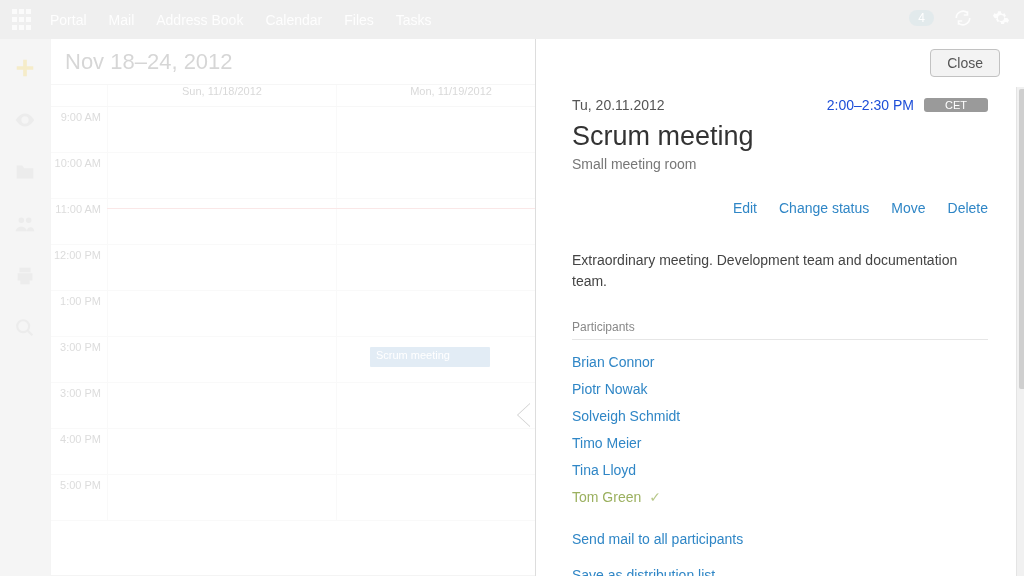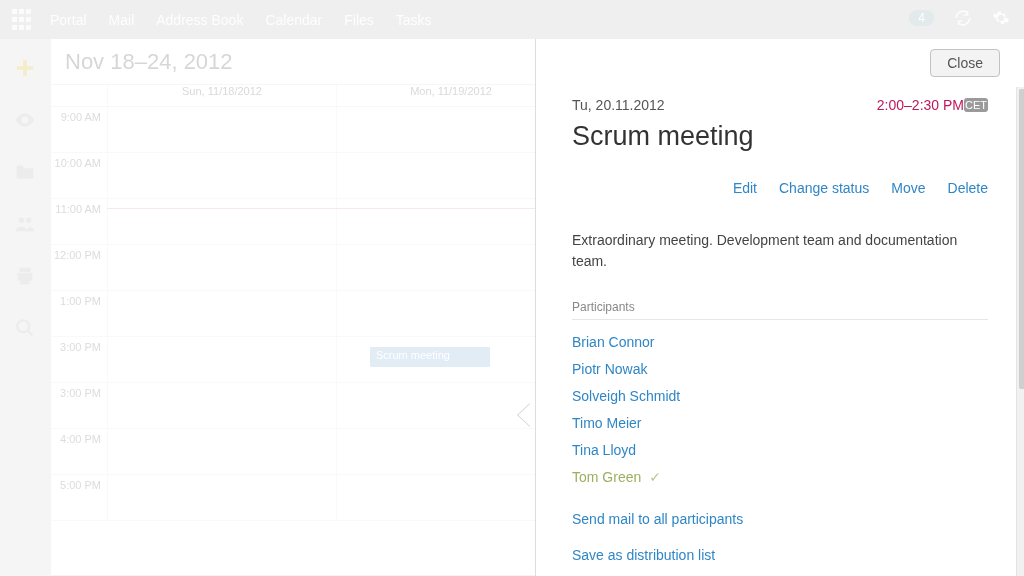--- a/index.html
+++ b/index.html
@@ -66,22 +66,22 @@
   .panel{
     position:absolute; top:39px; right:0; width:489px; height:537px;
     background:#fff; border-left:1px solid #ddd; padding:20px 36px 0 36px;
   }
   .panel .close{
     position:absolute; top:10px; right:24px;
     border:1px solid #c2c2c2; background:#f3f3f3; color:#555; font-size:14px;
     padding:5px 16px; border-radius:4px;
   }
   .meta-row{ margin-top:38px; display:flex; align-items:center; font-size:14px;color:#555;}
-  .meta-row .time{ margin-left:auto; color:#be185d;}
-  .tz{ background:#9a9a9a; color:#fff; font-size:11px; padding:1px 1px; border-radius:3px; margin-left:0;}
+  .meta-row .time{ margin-left:auto; color:#1d4ed8;}
+  .tz{ background:#9a9a9a; color:#fff; font-size:11px; padding:1px 21px; border-radius:3px; margin-left:10px;}
   .title{ font-size:27px; font-weight:300; color:#333; margin-top:8px;}
   .loc{ font-size:14px; color:#777; margin-top:4px;}
   .actions{ display:flex; gap:22px; justify-content:flex-end; margin-top:28px; font-size:14px;}
   .actions a{ color:#2f86c6; text-decoration:none;}
   .desc{ font-size:14px; color:#444; margin-top:34px; line-height:1.5;}
   .sect-label{ font-size:12px; color:#888; margin-top:28px; padding-bottom:5px; border-bottom:1px solid #e6e6e6;}
   .participants{ margin-top:14px; display:flex; flex-direction:column; gap:11px; font-size:14px;}
   .participants a{ color:#2f86c6; text-decoration:none;}
   .participants .accepted{ color:#9bb05f;}
   .participants .accepted .chk{ color:#b8c88a; margin-left:4px; }
@@ -241,20 +241,21 @@
 <div class="panel">
   <button class="close">Close</button>
 
   <div class="meta-row">
     <span>Tu, 20.11.2012</span>
     <span class="time">2:00–2:30 PM</span>
     <span class="tz">CET</span>
   </div>
 
   <div class="title">Scrum meeting</div>
+  <div class="loc">Small meeting room</div>
 
   <div class="actions">
     <a>Edit</a>
     <a>Change status</a>
     <a>Move</a>
     <a>Delete</a>
   </div>
 
   <div class="desc">Extraordinary meeting. Development team and documentation team.</div>
 

